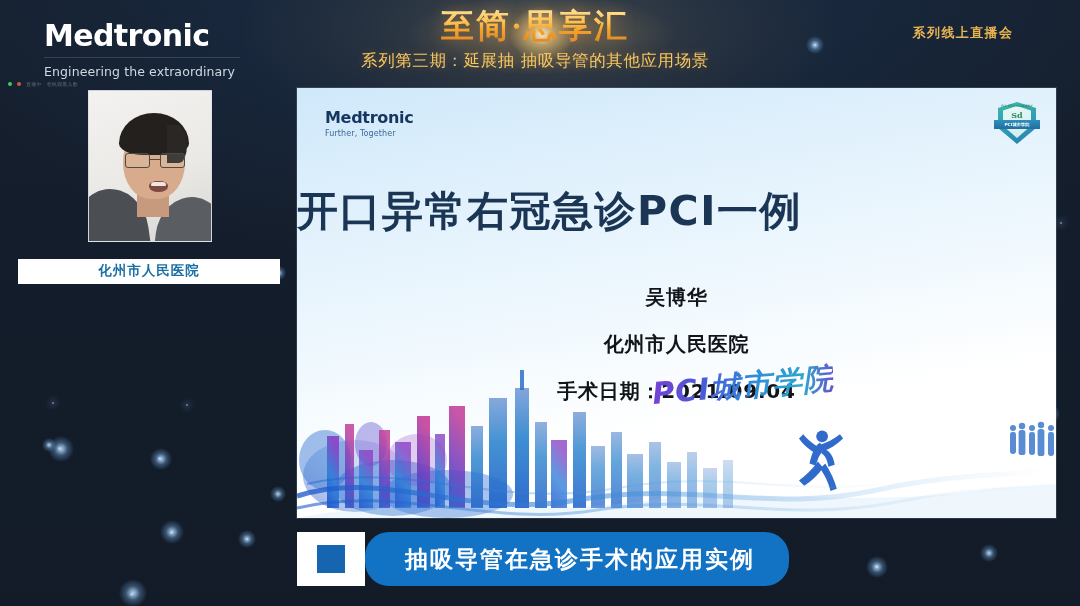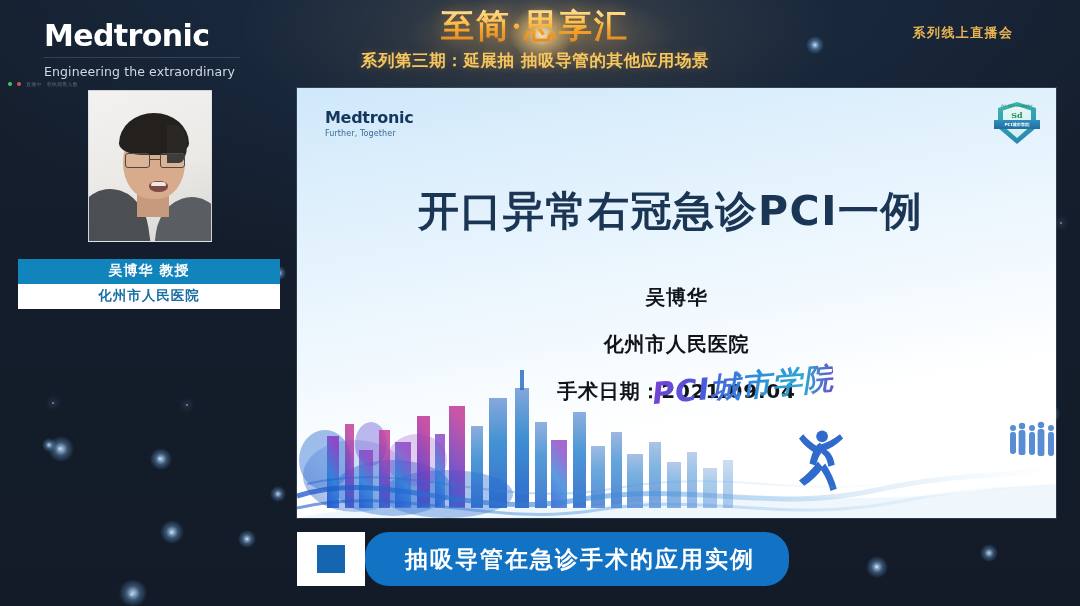--- a/index.html
+++ b/index.html
@@ -55,21 +55,21 @@
   #banner .btitle {
     position:relative; font-size:33px; font-weight:800; letter-spacing:2px;
     line-height:1.12;
     background:linear-gradient(180deg,#ffe9a8 0%,#ffc655 38%,#f2a026 62%,#d9812a 100%);
     -webkit-background-clip:text; background-clip:text; color:transparent;
     -webkit-text-fill-color:transparent;
     text-shadow:0 0 16px rgba(255,170,60,.35);
     font-family:Liberation Serif, serif;
   }
   #banner .bsub {
-    position:relative; margin-top:5px; font-size:16.5px; font-weight:700; letter-spacing:.6px;
+    position:relative; margin-top:5px; font-size:16.5px; font-weight:400; letter-spacing:.6px;
     color:#f6c75f;
     text-shadow:0 0 8px rgba(255,170,60,.30);
     font-family:"DejaVu Sans", sans-serif;
   }
 
   
   #rlogo { position:absolute; right:42px; top:22px; width:150px; text-align:center; }
   #rlogo .rt {
     font-size:27px; font-weight:800; letter-spacing:1px; line-height:1.05;
     background:linear-gradient(180deg,#ffe7a2 0%,#ffc24e 42%,#e2912b 100%);
@@ -156,21 +156,21 @@
   #badge .arc { position:absolute; left:6px; top:2px; width:34px; text-align:center;
     font-size:3.2px; color:#2a6f4f; letter-spacing:.1px; white-space:nowrap;
     font-family:"DejaVu Sans", sans-serif; }
   #badge .sym { position:absolute; left:0; top:8px; width:46px; text-align:center;
     font-size:8px; font-weight:700; color:#2b8a63; font-family:"DejaVu Serif", serif; }
   #badge .foot { position:absolute; left:0; top:28px; width:46px; text-align:center;
     font-size:3.4px; color:#d8eef6; letter-spacing:.1px; font-family:"DejaVu Sans", sans-serif; }
 
   
   #stitle {
-    position:absolute; left:0; right:12px; top:96px; text-align:center;
+    position:absolute; left:0; right:12px; top:96px; 
     font-size:41px; font-weight:800; color:#1b3655; letter-spacing:1.5px;
     font-family:"DejaVu Sans", sans-serif;
   }
   
   #sinfo { position:absolute; left:0; right:0; top:196px; text-align:center; color:#111418; }
   #sinfo div { font-size:20px; font-weight:700; letter-spacing:.8px; margin-bottom:20px;
     font-family:"DejaVu Sans", sans-serif; }
   #sinfo div:last-child { margin-bottom:0; }
 
   
@@ -263,21 +263,20 @@
     <span class="hairR"></span>
     <span class="glasses">
       <span class="lens l"></span>
         <span class="bridge"></span>
         <span class="lens r"></span>
     </span>
     <span class="mouth"></span>
   </div>
 
   <div id="plate">
-    <div class="pn">吴博华 教授</div>
     <div class="ph">化州市人民医院</div>
   </div>
 
   <div id="slide">
 
     <div class="mlogo">
       <div class="m1">Medtronic</div>
       <div class="m2">Further, Together</div>
     </div>
 

